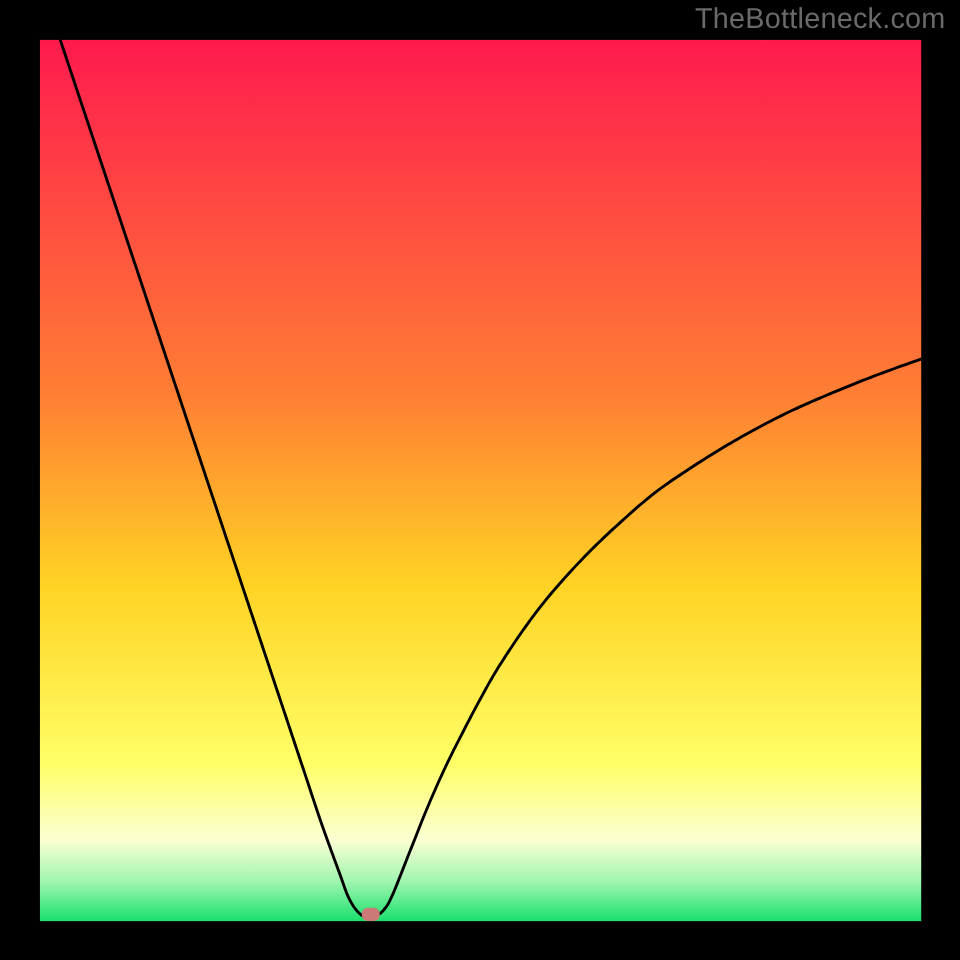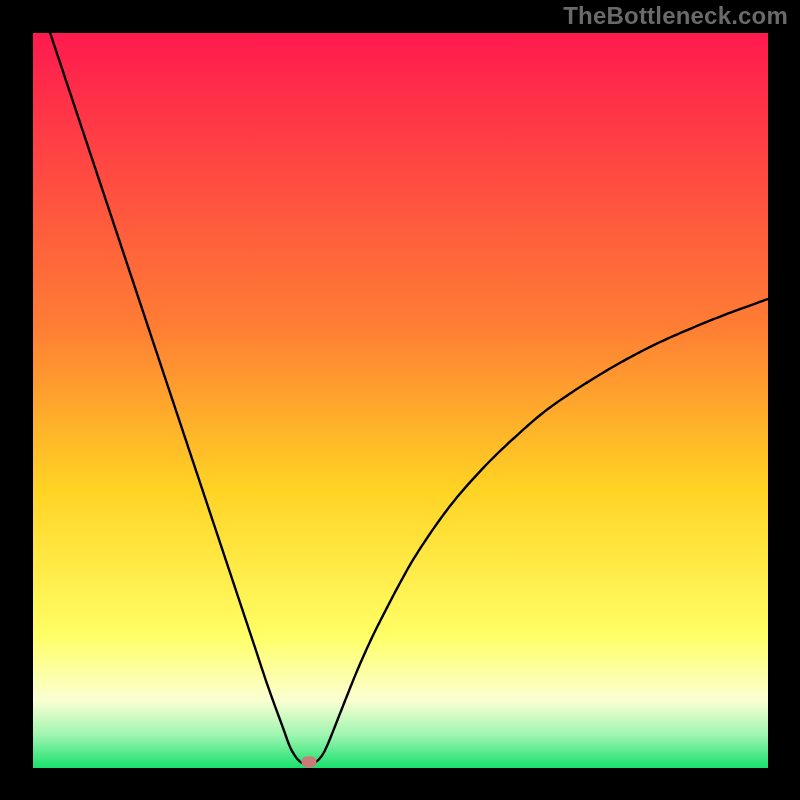--- a/index.html
+++ b/index.html
@@ -16,21 +16,21 @@
     left: 0; top: 0;
     width: 800px; height: 800px;
     background: #000;
   }
   .watermark {
     position: absolute;
     top: 2px;
     right: 12px;
     color: #6a6a6a;
     font-size: 24px;
-    font-weight: 700;
+    font-weight: 400;
     letter-spacing: 0.2px;
     z-index: 50;
   }
   .plot {
     position: absolute;
     left: 33px;
     top: 33px;
     width: 735px;
     height: 735px;
     overflow: hidden;

